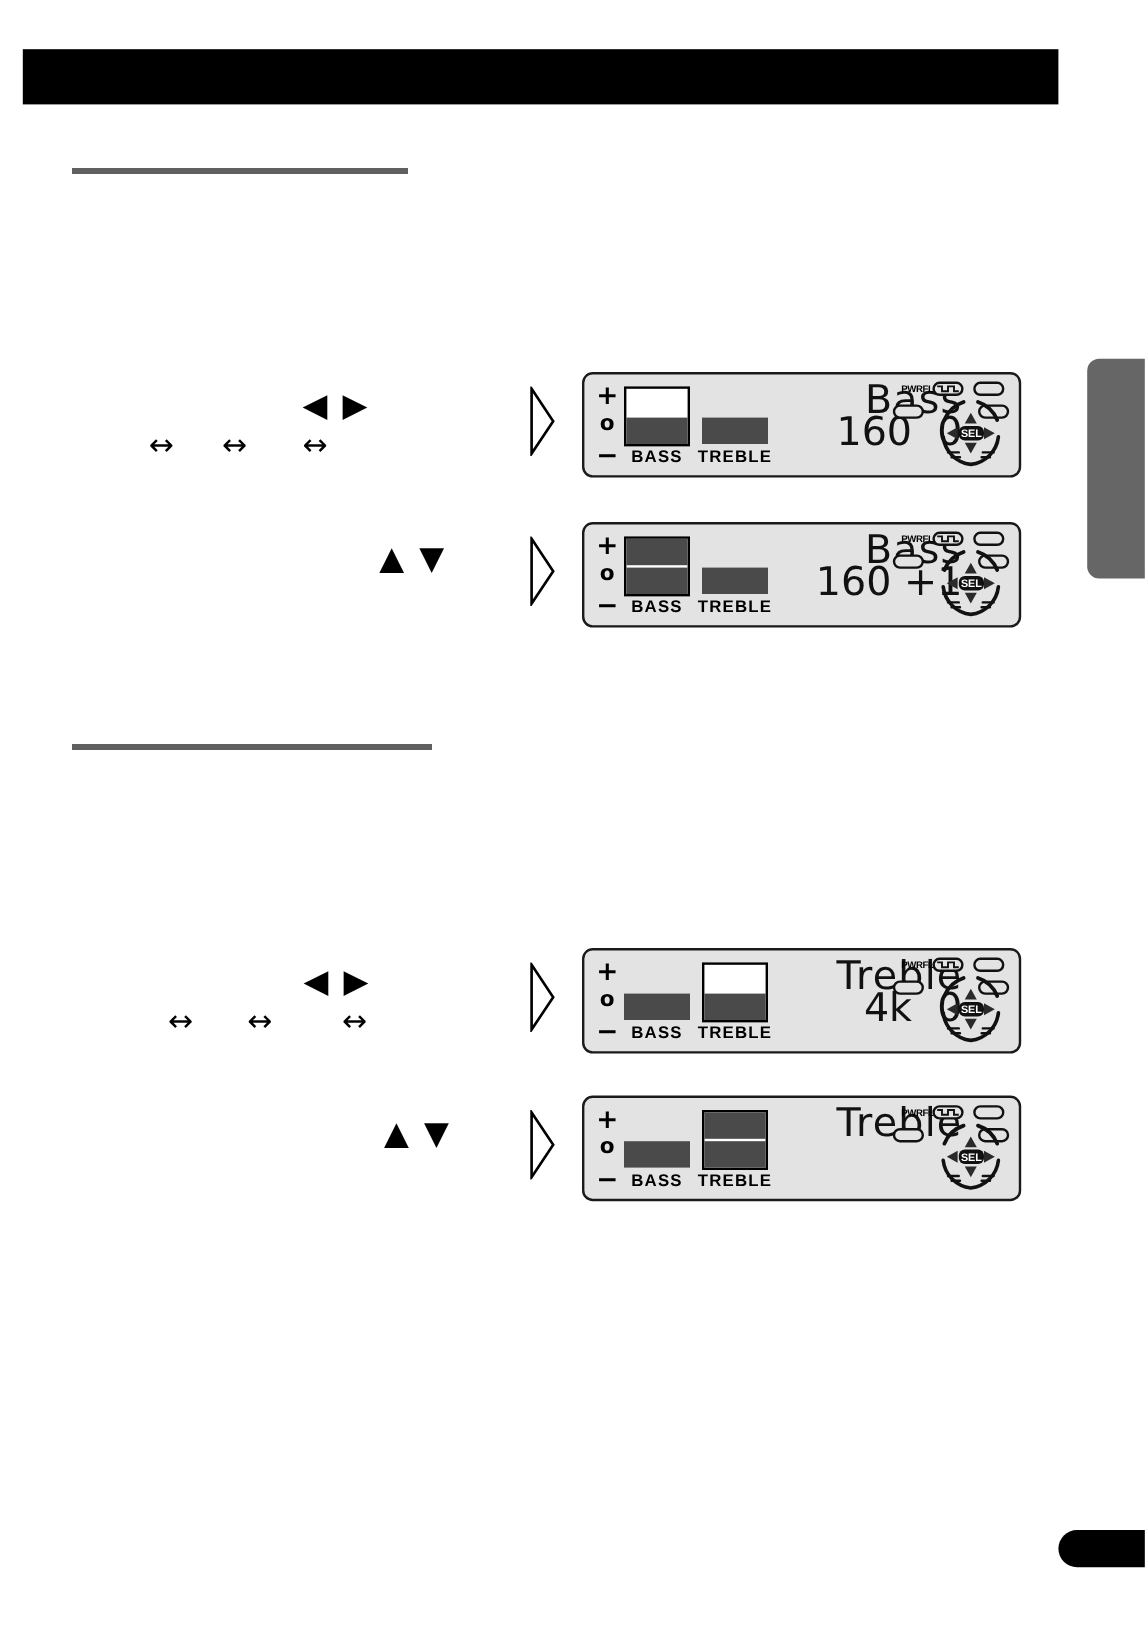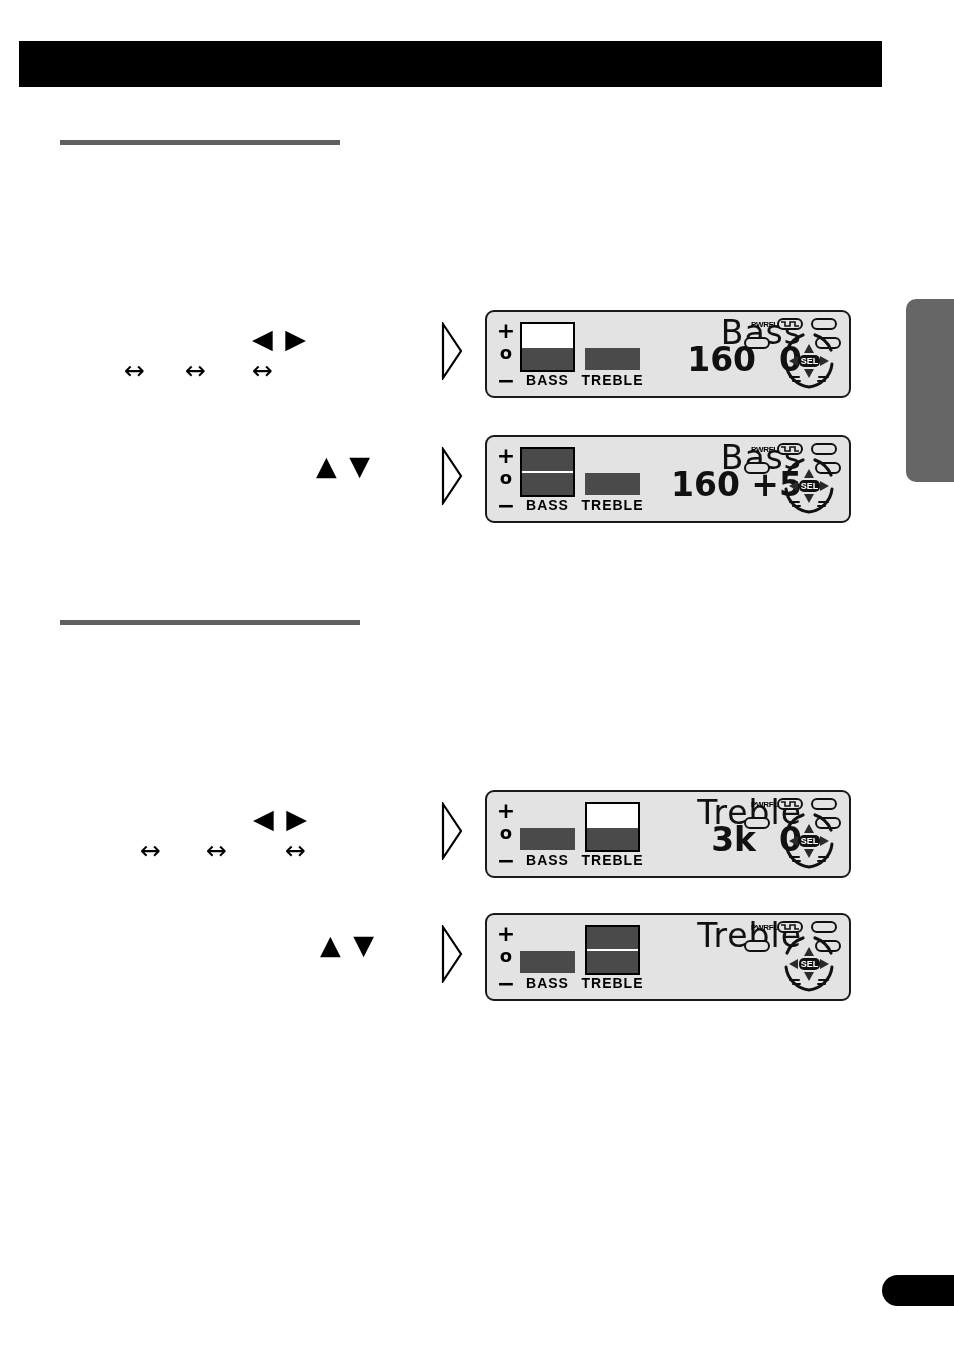--- a/index.html
+++ b/index.html
@@ -171,21 +171,20 @@
   }
   .readout .line2 {
     position: absolute;
     left: 0; top: 27px;
     width: 165px;
     text-align: right;
     font-size: 33px;
     letter-spacing: 0px;
     line-height: 1;
     white-space: pre;
-    font-weight: bold;
   }
 
   
   .cluster {
     position: absolute;
     right: 4px;
     top: 2px;
     width: 104px;
     height: 82px;
   }
@@ -327,21 +326,21 @@
     <div class="seg seg-bot"></div>
     <div class="mlabel">BASS</div>
   </div>
   <div class="meter treb plain">
 
     <div class="seg seg-bot"></div>
     <div class="mlabel">TREBLE</div>
   </div>
   <div class="readout">
     <div class="line1">Bass</div>
-    <div class="line2">160 +5</div>
+    <div class="line2">160 +1</div>
   </div>
   <div class="cluster">
     <div class="pwrfl-label">PWRFL</div>
     <div class="pill pill-wave">
       <svg width="22" height="8" viewBox="0 0 22 8" style="margin:0 auto;display:block;">
           <path d="M2,2 L6,2 L6,6 L11,6 L11,2 L16,2 L16,6 L20,6" fill="none" stroke="#111" stroke-width="1.6"></path>
         </svg>
     </div>
     <div class="pill pill-tr"></div>
     <div class="pill pill-l"></div>
@@ -376,21 +375,21 @@
     <div class="mlabel">BASS</div>
   </div>
   <div class="meter treb sel">
     <div class="frame"></div>
 
     <div class="seg seg-bot"></div>
     <div class="mlabel">TREBLE</div>
   </div>
   <div class="readout">
     <div class="line1">Treble</div>
-    <div class="line2">3k  0</div>
+    <div class="line2">4k  0</div>
   </div>
   <div class="cluster">
     <div class="pwrfl-label">PWRFL</div>
     <div class="pill pill-wave">
       <svg width="22" height="8" viewBox="0 0 22 8" style="margin:0 auto;display:block;">
           <path d="M2,2 L6,2 L6,6 L11,6 L11,2 L16,2 L16,6 L20,6" fill="none" stroke="#111" stroke-width="1.6"></path>
         </svg>
     </div>
     <div class="pill pill-tr"></div>
     <div class="pill pill-l"></div>

